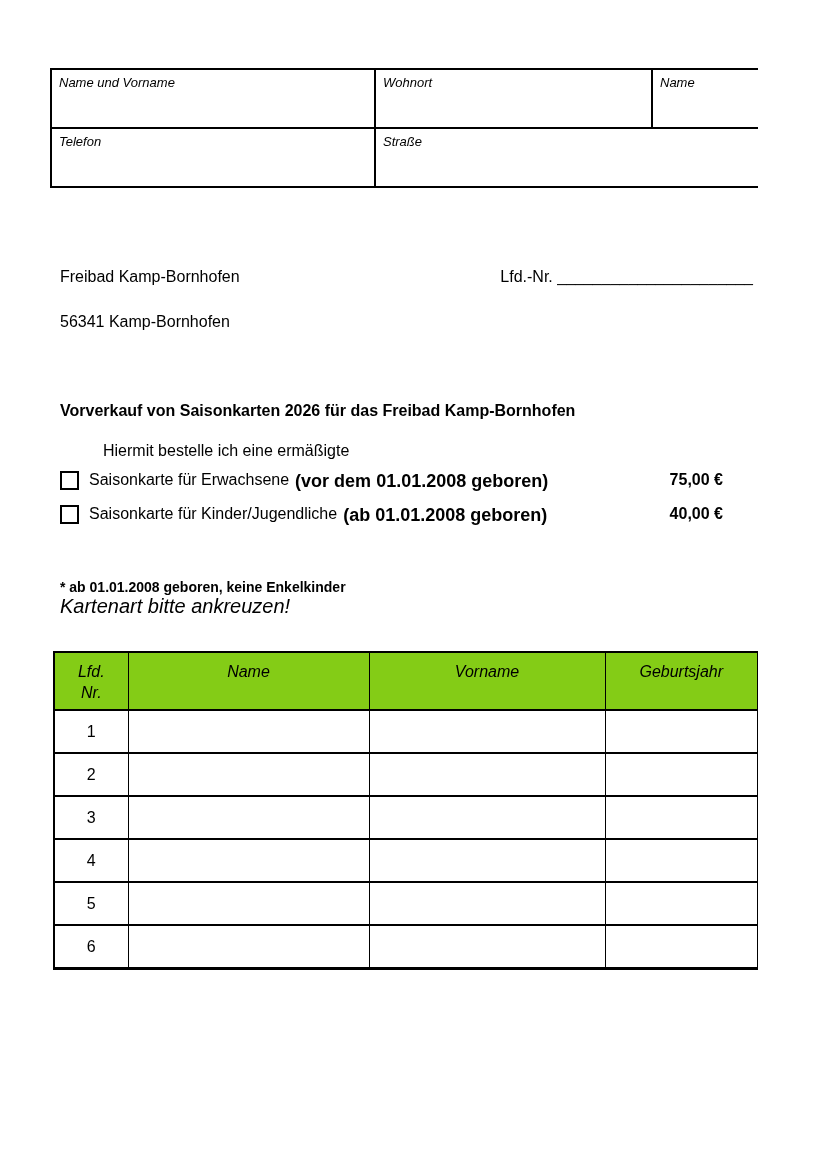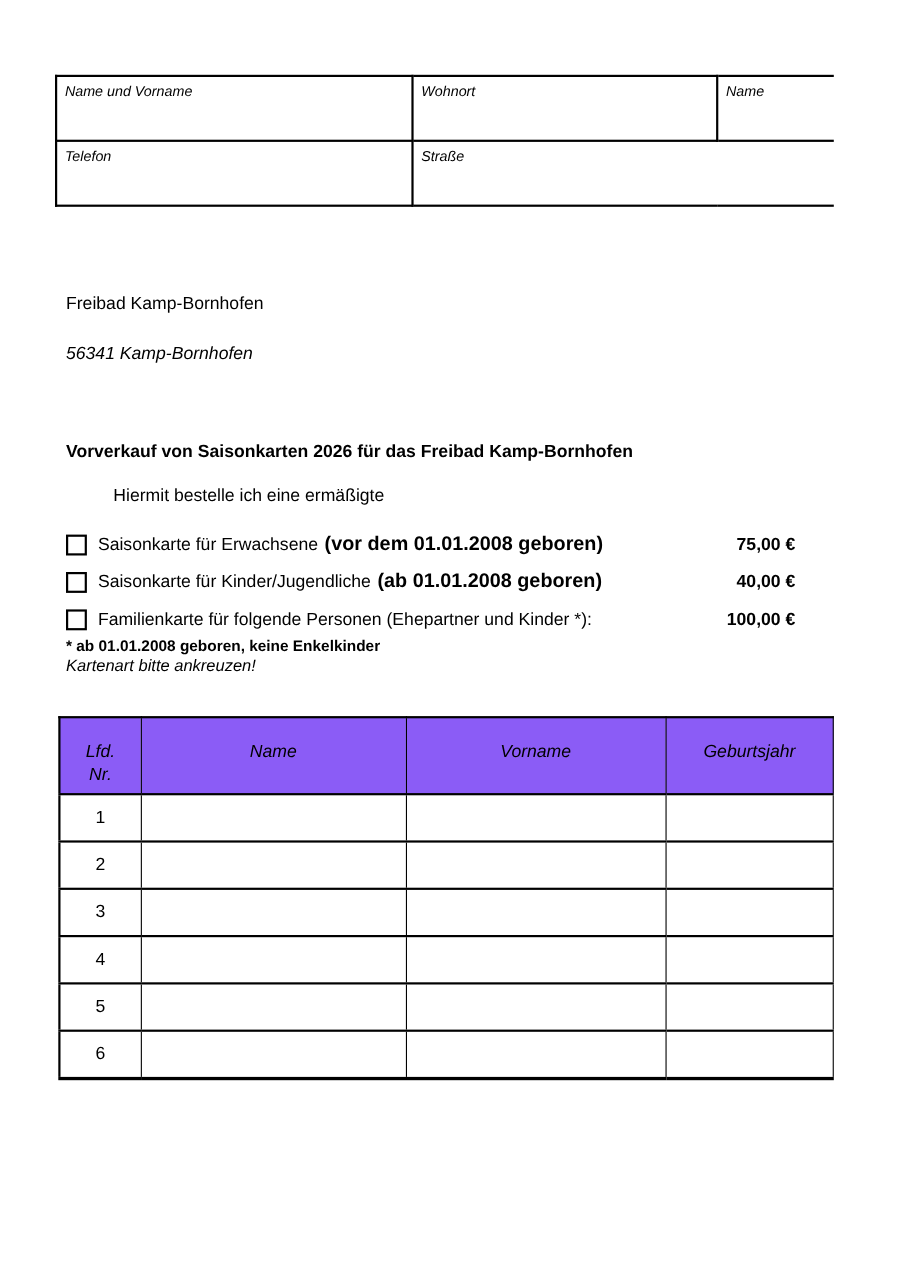--- a/index.html
+++ b/index.html
@@ -42,21 +42,20 @@
     justify-content: space-between;
     font-size: 16px;
     line-height: 20px;
   }
   .addr-line2 {
     position: absolute;
     left: 60px;
     top: 312px;
     font-size: 16px;
     line-height: 20px;
-    font-style: italic;
   }
 
   
   .heading {
     position: absolute;
     left: 60px;
     top: 401px;
     font-size: 16px;
     font-weight: bold;
     line-height: 20px;
@@ -72,21 +71,21 @@
 
   
   .options {
     position: absolute;
     left: 60px;
     top: 471px;
     width: 663px;
   }
   .opt-row {
     display: flex;
-    align-items: flex-end;
+    align-items: flex-start;
     height: 34px;
   }
   .cb {
     flex: 0 0 auto;
     width: 15px;
     height: 15px;
     border: 2px solid #000;
     background: #fff;
     margin-right: 10px;
   }
@@ -101,45 +100,45 @@
     left: 60px;
     top: 579px;
     font-size: 14px;
     font-weight: bold;
     line-height: 17px;
   }
   .instruction {
     position: absolute;
     left: 60px;
     top: 597px;
-    font-size: 15px;
+    font-size: 20px;
     font-style: italic;
     line-height: 18px;
   }
 
   
   .persons-table {
     position: absolute;
     left: 53px;
     top: 651px;
     width: 704px;
     border-collapse: collapse;
     table-layout: fixed;
     border: 2px solid #000;
   }
   .persons-table th {
     border: 1px solid #000;
     border-bottom: 2px solid #000;
-    background: #8b5cf6;
+    background: #84cc16;
     font-style: italic;
     font-weight: normal;
     font-size: 16px;
     text-align: center;
     vertical-align: top;
-    padding-top: 20px;
+    padding-top: 8px;
     height: 47px;
     line-height: 21px;
     white-space: pre-line;
   }
   .persons-table td {
     border: 1px solid #000;
     border-top: 2px solid #000;
     height: 39px;
     font-size: 16px;
     text-align: center;
@@ -195,20 +194,24 @@
       </td>
       <td colspan="2">
         <span>Straße</span>
       </td>
     </tr>
   </tbody>
     </table>
 
   <div class="addr-line1">
     <span>Freibad Kamp-Bornhofen</span>
+    <span>
+      <span>Lfd.-Nr.</span>
+      <span>______________________</span>
+    </span>
   </div>
   <div class="addr-line2">56341 Kamp-Bornhofen</div>
 
   <div class="heading">Vorverkauf von Saisonkarten 2026 für das Freibad Kamp-Bornhofen</div>
   <div class="intro">Hiermit bestelle ich eine ermäßigte</div>
 
   <div class="options">
     <div class="opt-row">
       <span class="cb"></span>
       <span class="opt-label">Saisonkarte für Erwachsene</span>
@@ -216,26 +219,20 @@
       <span class="opt-spacer"></span>
       <span class="opt-price">75,00 €</span>
     </div>
     <div class="opt-row">
       <span class="cb"></span>
       <span class="opt-label">Saisonkarte für Kinder/Jugendliche</span>
       <span class="opt-detail">(ab 01.01.2008 geboren)</span>
       <span class="opt-spacer"></span>
       <span class="opt-price">40,00 €</span>
     </div>
-    <div class="opt-row">
-      <span class="cb"></span>
-      <span class="opt-label">Familienkarte für folgende Personen (Ehepartner und Kinder *):</span>
-      <span class="opt-spacer"></span>
-      <span class="opt-price">100,00 €</span>
-    </div>
   </div>
 
   <div class="footnote">* ab 01.01.2008 geboren, keine Enkelkinder</div>
   <div class="instruction">Kartenart bitte ankreuzen!</div>
 
   <table class="persons-table">
     <colgroup>
         <col style="width:74px">
         <col style="width:241px">
         <col style="width:236px">

